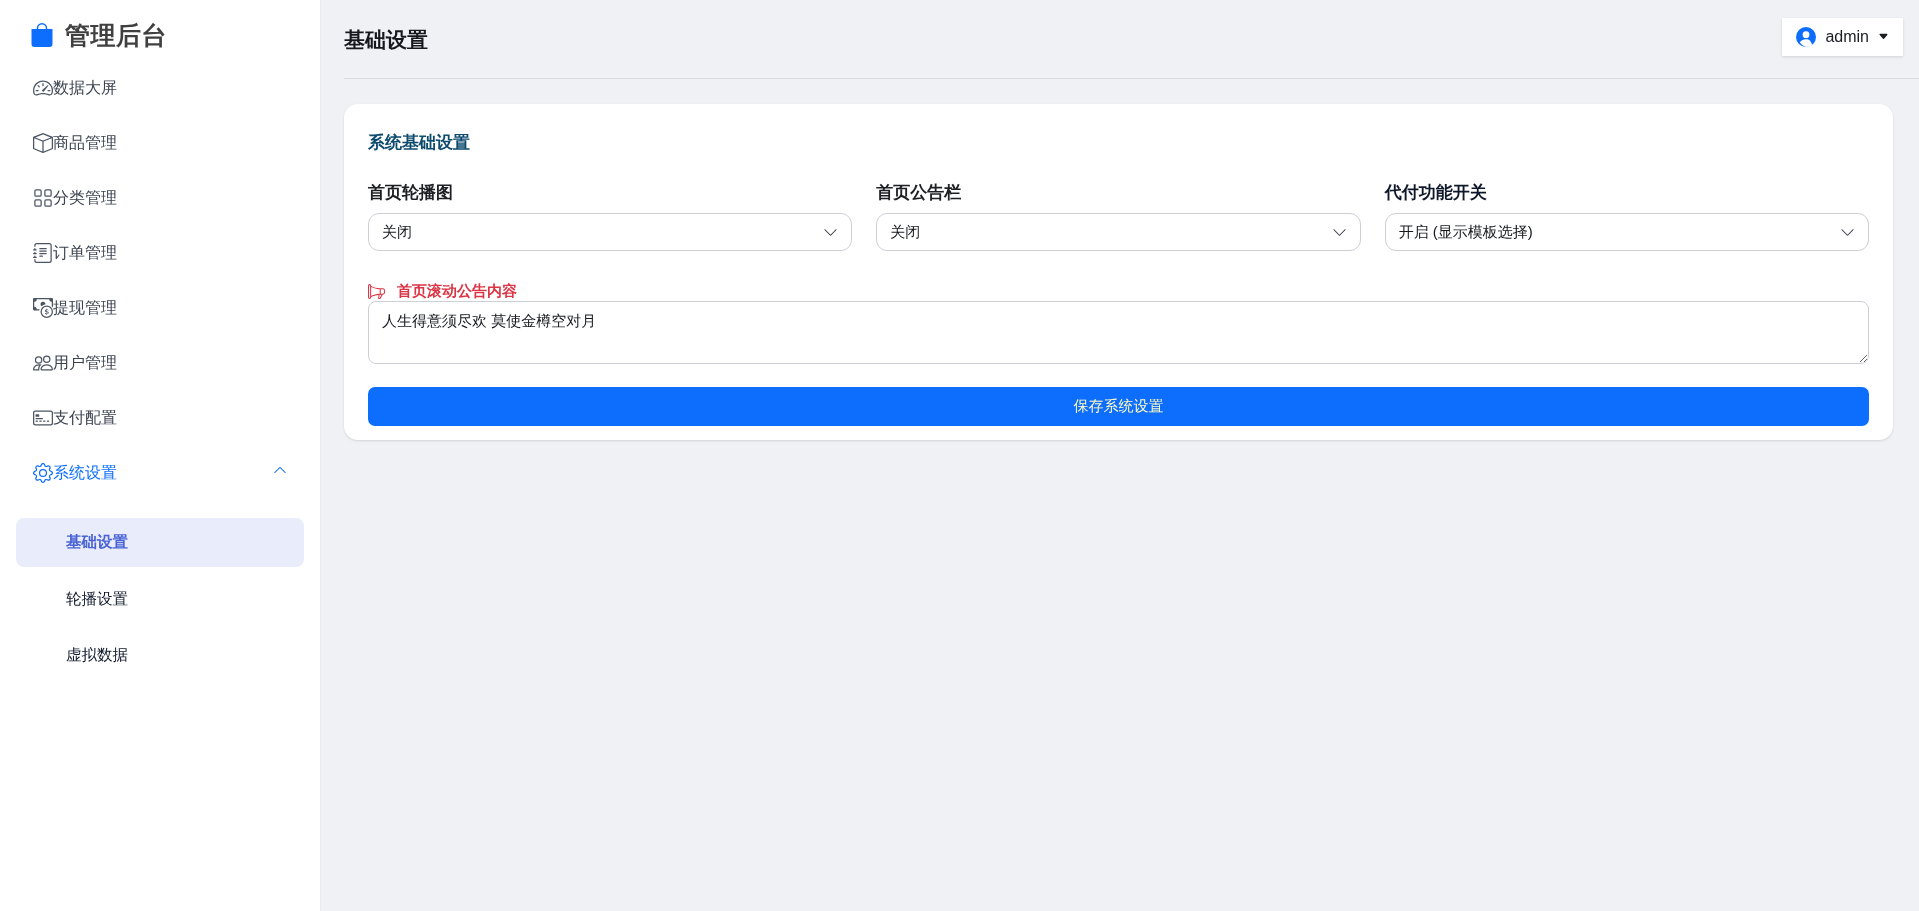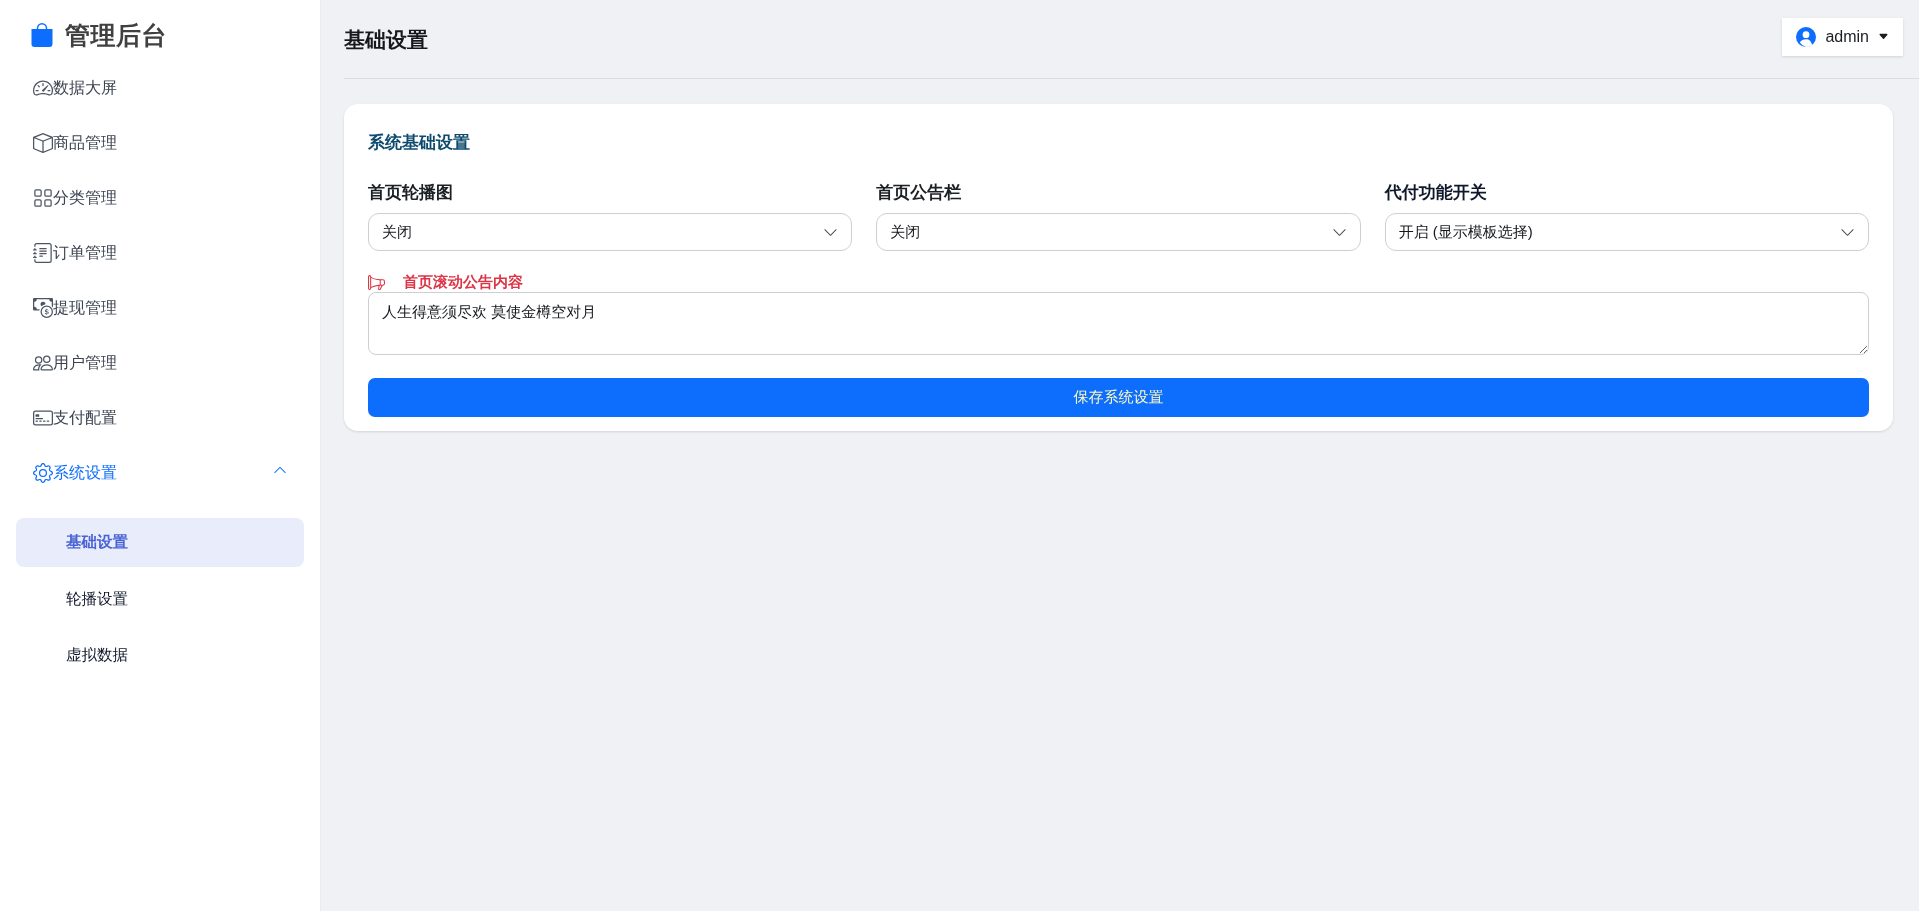--- a/index.html
+++ b/index.html
@@ -74,21 +74,21 @@
   .form-group { flex: 1; min-width: 0; }
   .field-label { display: block; font-size: 17px; font-weight: 700; color: #1c1f23; margin-bottom: 9px; }
   .field-label.danger { color: #0f172a; }
   .select-box {
     height: 38px; border: 1px solid #ccd0d6; border-radius: 11px;
     background: #fff; display: flex; align-items: center; justify-content: space-between;
     padding: 16px 13px; font-size: 15px; color: #16181d; cursor: pointer;
   }
   .select-box .chev { color: #3f454d; display: flex; }
   .announce-label {
-    margin-top: 22px; display: flex; align-items: center; gap: 18px;
+    margin-top: 31px; display: flex; align-items: center; gap: 12px;
     color: #dc3545; font-size: 15px; font-weight: 700;
   }
   .announce-label .mico { display: flex; transform: scaleX(-1); }
   .announce-input {
     display: block; width: 100%; height: 63px; 
     border: 1px solid #ccd0d6; border-radius: 8px;
     padding: 10px 13px; font-family: inherit; font-size: 15px; color: #16181d;
     resize: both; outline: none;
   }
   .save-btn {

